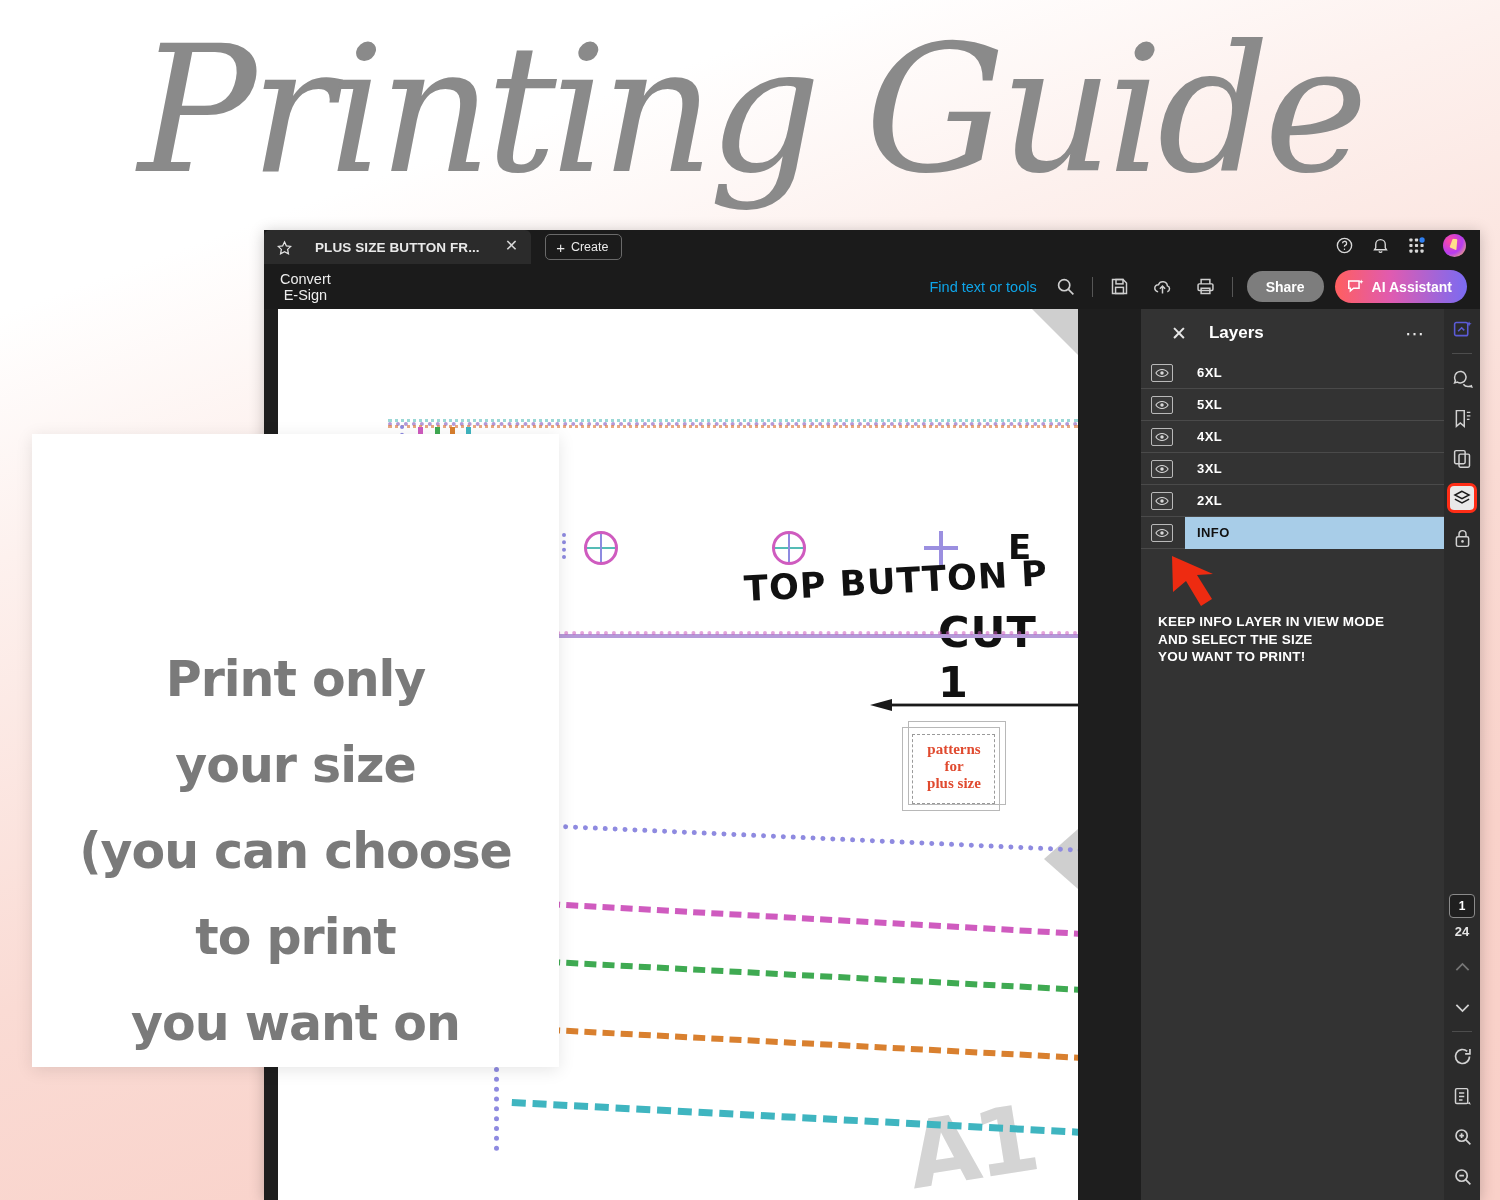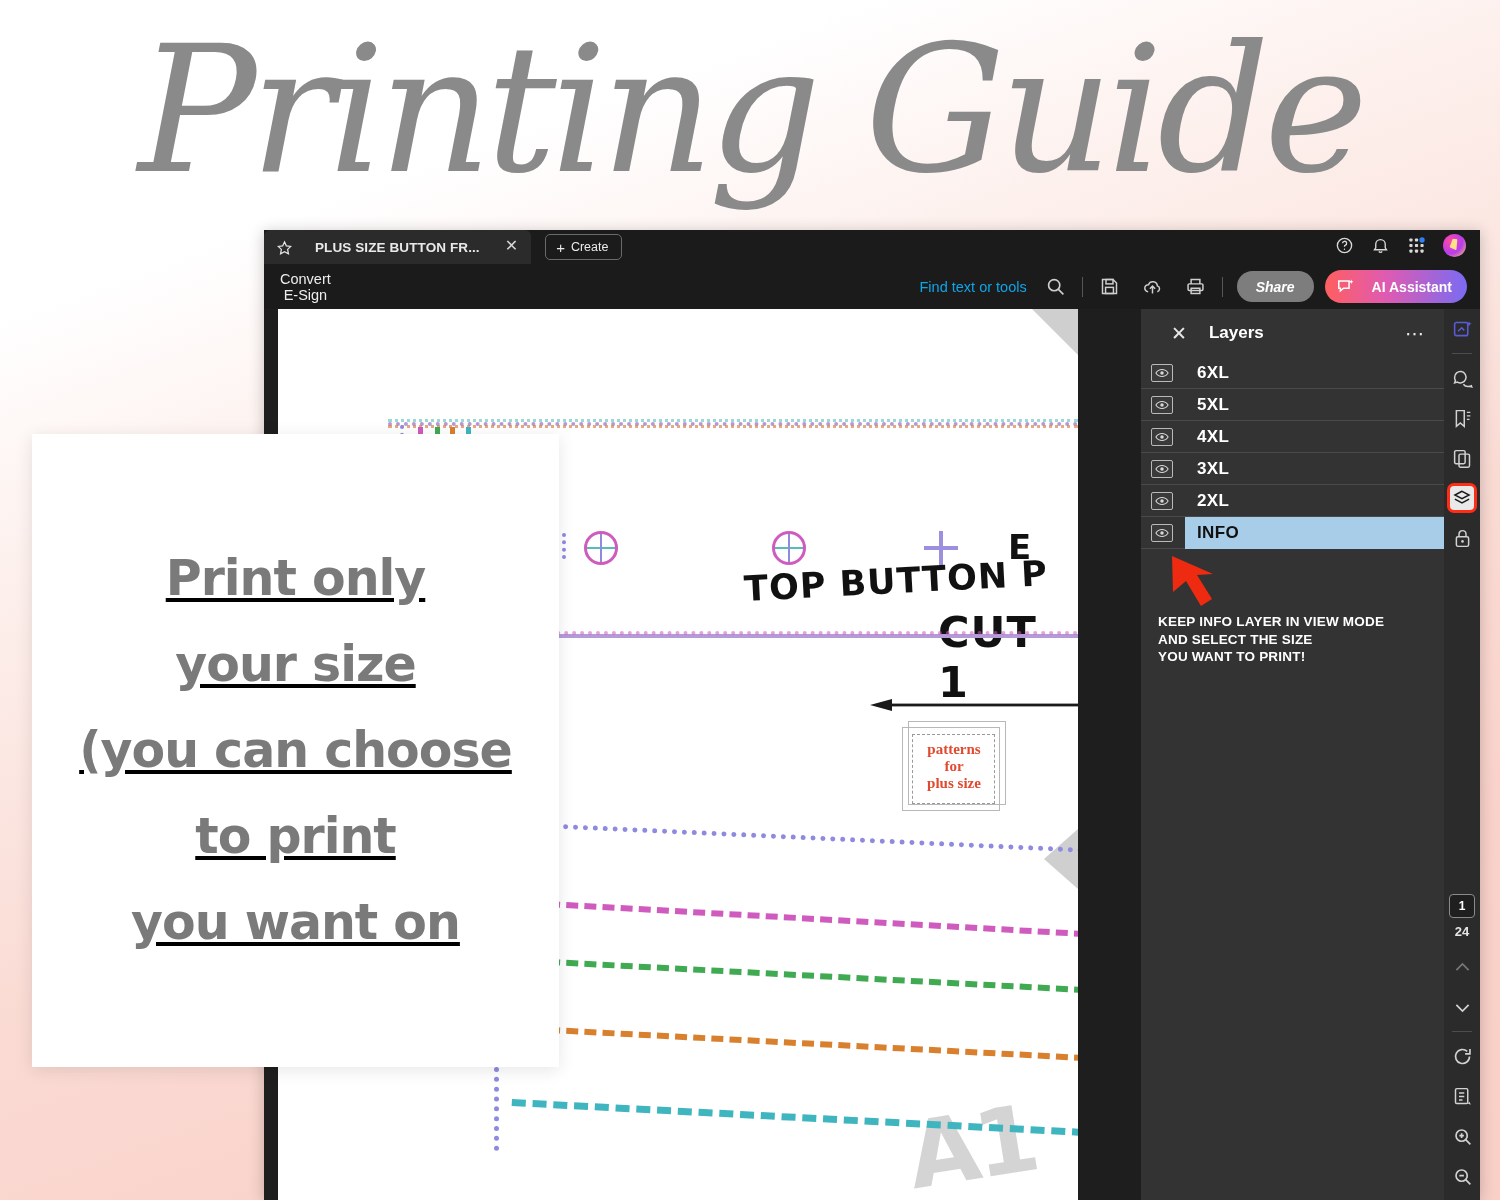--- a/index.html
+++ b/index.html
@@ -110,28 +110,28 @@
     display: flex; align-items: center; gap: 0;
   }
   .find-label { color: #0ea5e9; font-size: 14.5px; margin-right: 7px; }
   .tb-ic { width: 21px; height: 21px; color: #cfcfcf; display:block; }
   .tb-btn { padding: 0 11px; display:flex; align-items:center; }
   .tb-sep { width:1px; height:20px; background:#565656; margin:0 5px; }
   .share-btn {
     margin-left: 9px; height: 31px; padding: 0 19px;
     background: #7d7d7d; border-radius: 16px;
     color: #fff; font-size: 14px; font-weight: 700;
-    display: flex; align-items: center; font-style: italic;
+    display: flex; align-items: center;
   }
   .ai-btn {
     margin-left: 11px; height: 33px; padding: 0 15px 0 11px;
     border-radius: 17px;
     background: linear-gradient(90deg,#ff5f5f 0%, #e05bb0 42%, #7a6bf2 100%);
     color: #fff; font-size: 14px; font-weight: 700;
-    display: flex; align-items: center; gap: 17px;
+    display: flex; align-items: center; gap: 7px;
   }
   .ai-btn svg { width: 19px; height: 19px; }
 
   
   #viewer { position: relative; height: 891px; background: #1e1e1e; }
 
   
   #page {
     position: absolute; left: 14px; top: 0; width: 800px; height: 891px;
     background: #ffffff; overflow: hidden;
@@ -232,21 +232,21 @@
   }
   .eye-btn {
     width:22px; height:18px; flex:0 0 auto;
     border:1px solid #b9b9b9; border-radius:2px;
     display:flex; align-items:center; justify-content:center;
     background:#3a3a3a; margin-right:12px;
   }
   .eye-btn svg { width:14px; height:10px; color:#d8d8d8; }
   .layer-name-box {
     flex:1; height:32px; display:flex; align-items:center; padding-left:12px;
-    color:#fff; font-size:17px; font-weight:700; letter-spacing:.4px;
+    color:#fff; font-size:13px; font-weight:700; letter-spacing:.4px;
   }
   #arrow-wrap { position:absolute; left:1168px; top:552px; width:90px; height:90px; z-index:5; }
 
   #note {
     position:absolute; left:1158px; top:613px; width:280px;
     color:#ffffff; font-size:13.5px; font-weight:700; line-height:17.5px;
     letter-spacing:.2px; z-index:4;
   }
 
   
@@ -277,21 +277,21 @@
   .page-total {
     color:#e6e6e6; font-size:13px; font-weight:700; text-align:center; margin-bottom:8px;
   }
 
   
   #overlay {
     position: absolute; left: 32px; top: 434px;
     width: 527px; height: 633px;
     background: #ffffff;
     box-shadow: 0 3px 16px rgba(0,0,0,.10);
-    display: flex; align-items: center; justify-content: center; text-decoration: underline;
+    display: flex; align-items: flex-end; justify-content: center;
   }
   #overlay-text {
     text-align: center; color: #7a7a7a;
     font-family: "DejaVu Sans", sans-serif;
     font-weight: 700; font-size: 49px; line-height: 86px;
     letter-spacing: -1px;
   }
 </style>
 </head>
 <body>

